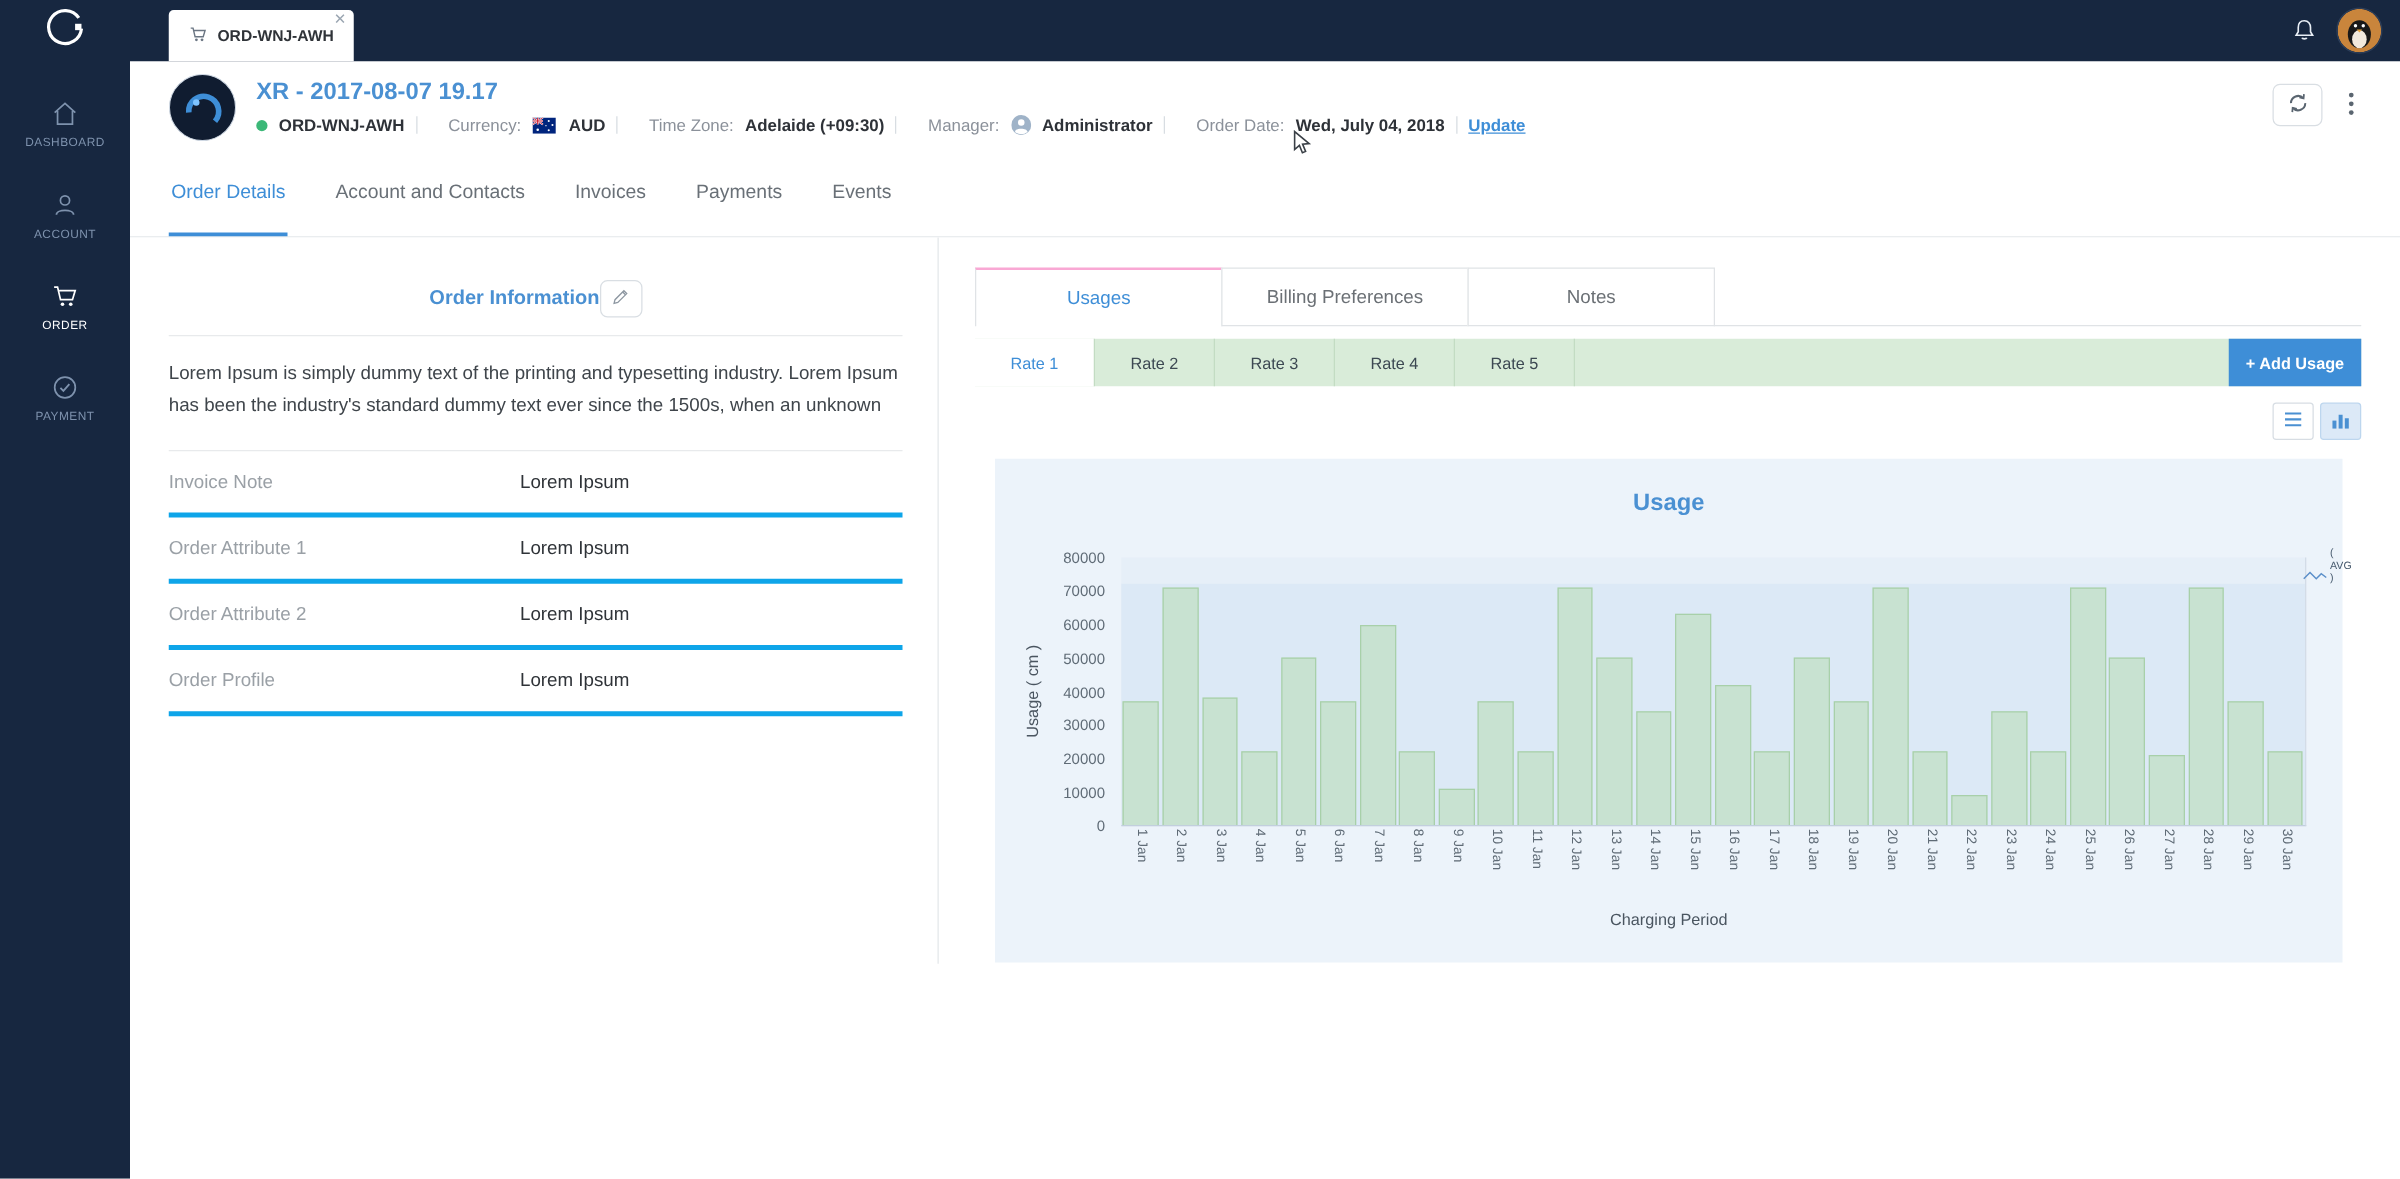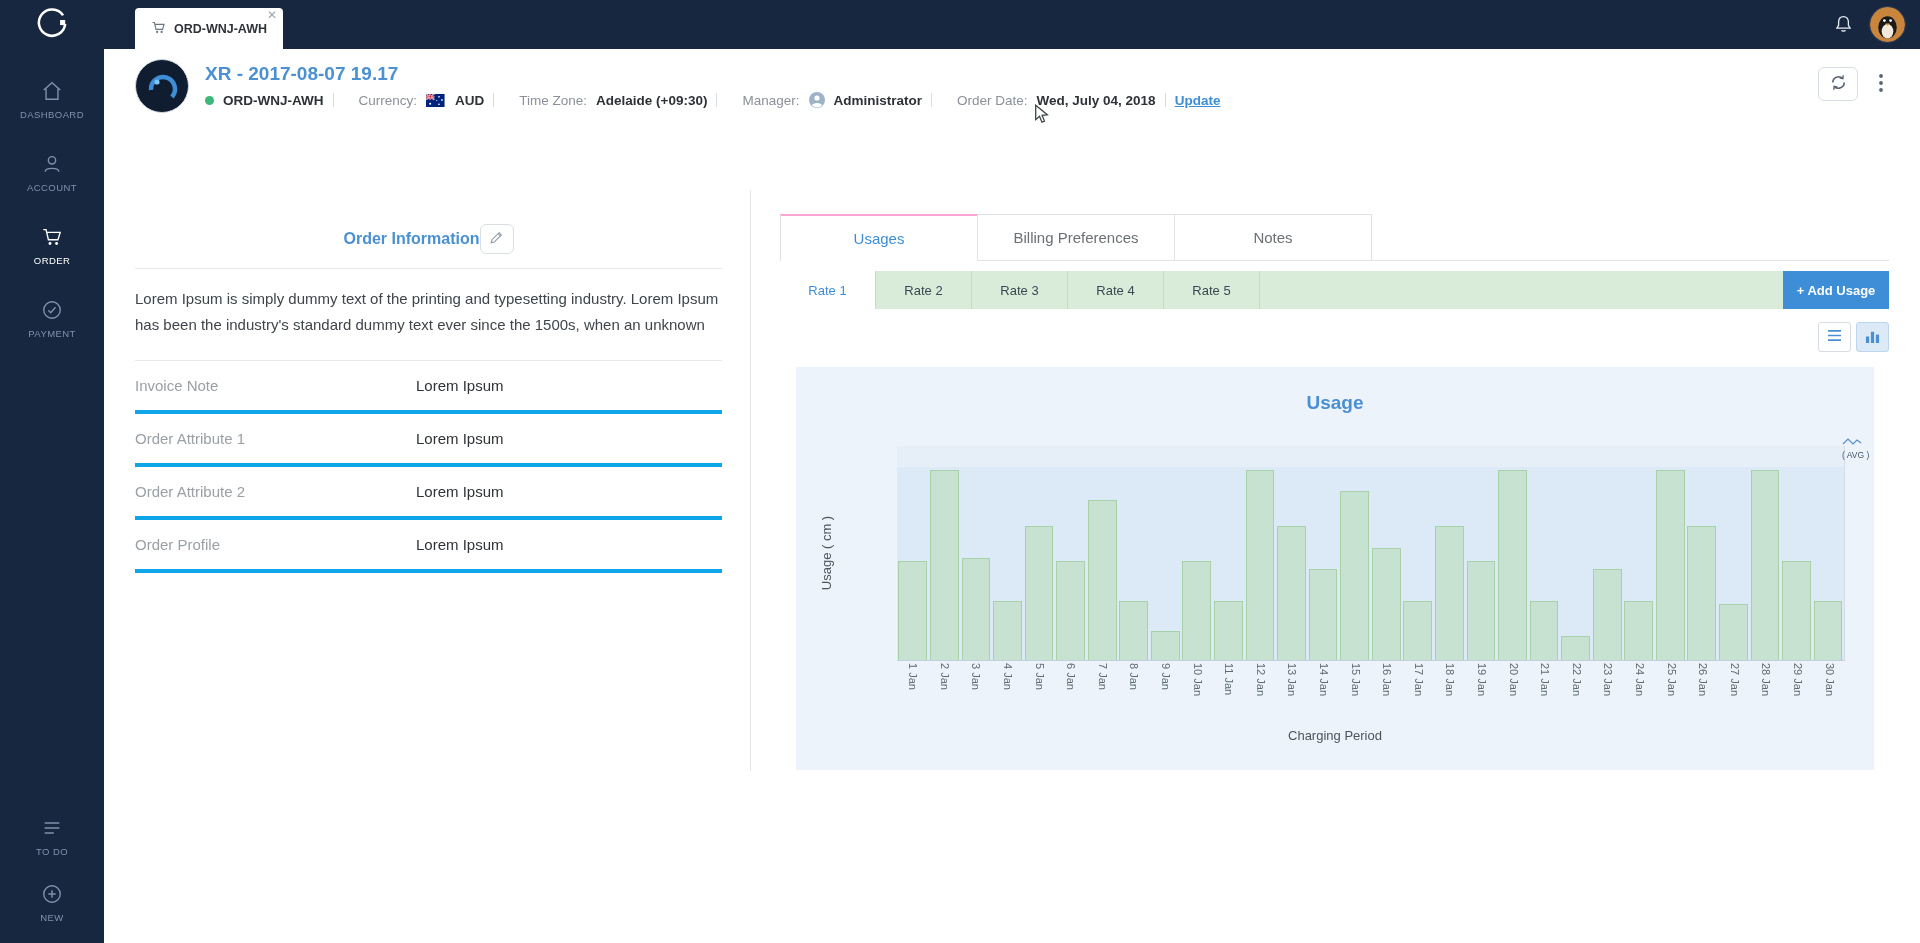--- a/index.html
+++ b/index.html
@@ -111,22 +111,22 @@
         align-items:flex-end;border-bottom:1px solid #c2cfdd;border-right:1px solid #d3dce7;
         background:rgba(199,221,243,.14);}
   .plot-band{position:absolute;left:0;right:0;bottom:0;background:rgba(199,221,243,.32);}
   .bar-slot{flex:1;height:100%;display:flex;align-items:flex-end;justify-content:center;
             position:relative;z-index:1;}
   .bar{width:91%;background:rgba(187,222,185,.60);border:1px solid rgba(150,198,148,.65);
        border-bottom:none;}
   .x-labels{position:absolute;left:101px;top:296px;width:948px;height:80px;display:flex;}
   .xlab{flex:1;display:flex;justify-content:center;}
   .xlab span{writing-mode:vertical-rl;font-size:11px;color:#5f6b76;line-height:1;}
-  .avg-legend{position:absolute;right:0;top:70px;width:32px;display:flex;flex-direction:column;
-              align-items:flex-start;gap:2px;font-size:8.5px;color:#45586c;}
+  .avg-legend{position:absolute;right:0;top:70px;width:32px;display:flex;
+              align-items:flex-end;gap:2px;font-size:8.5px;color:#45586c;}
   .x-axis-title{position:absolute;left:0;right:0;top:361px;text-align:center;
                 font-size:13px;color:#4a5560;}
 
   
   .mouse-cursor{position:absolute;left:1034px;top:104px;z-index:60;pointer-events:none;}
 </style>
 </head>
 <body>
 
 <div id="app">
@@ -171,39 +171,20 @@
       <div class="side-item">
         <span class="side-icon">
           <svg viewBox="0 0 24 24">
               <circle cx="12" cy="12" r="9" fill="none" stroke="currentColor" stroke-width="1.5"></circle>
               <path d="M8 12.3 l2.6 2.6 5.2-5.8" fill="none" stroke="currentColor" stroke-width="1.6"></path>
             </svg>
         </span>
         <span class="side-label">PAYMENT</span>
       </div>
     </nav>
-    <div class="side-bottom">
-      <div class="side-item">
-        <span class="side-icon">
-          <svg viewBox="0 0 24 24">
-              <path d="M4 6.5 h16 M4 12 h16 M4 17.5 h10" fill="none" stroke="currentColor" stroke-width="1.6"></path>
-            </svg>
-        </span>
-        <span class="side-label">TO DO</span>
-      </div>
-      <div class="side-item">
-        <span class="side-icon">
-          <svg viewBox="0 0 24 24">
-              <circle cx="12" cy="12" r="9" fill="none" stroke="currentColor" stroke-width="1.5"></circle>
-              <path d="M12 8 v8 M8 12 h8" stroke="currentColor" stroke-width="1.6" fill="none"></path>
-            </svg>
-        </span>
-        <span class="side-label">NEW</span>
-      </div>
-    </div>
   </aside>
 
   <header id="topbar">
     <div class="doc-tab">
       <span class="tab-cart">
         <svg viewBox="0 0 24 24">
             <path d="M2.5 4 h3 l2.6 11 h10.4 l2.4 -8 H7" fill="none" stroke="#6b7683" stroke-width="1.8"></path>
             <circle cx="9.8" cy="19" r="1.8" fill="#6b7683"></circle>
             <circle cx="17" cy="19" r="1.8" fill="#6b7683"></circle>
           </svg>
@@ -296,20 +277,27 @@
           <svg width="18" height="22" viewBox="0 0 18 22">
               <circle cx="9" cy="4" r="1.9" fill="#5a6570"></circle>
               <circle cx="9" cy="11" r="1.9" fill="#5a6570"></circle>
               <circle cx="9" cy="18" r="1.9" fill="#5a6570"></circle>
             </svg>
         </span>
       </button>
     </div>
   </section>
 
+  <nav id="main-tabs">
+    <a class="main-tab active">Order Details</a>
+    <a class="main-tab">Account and Contacts</a>
+    <a class="main-tab">Invoices</a>
+    <a class="main-tab">Payments</a>
+    <a class="main-tab">Events</a>
+  </nav>
 
   <main id="content">
     <div class="v-divider"></div>
 
     <div id="left-panel">
       <div class="info-head">
         <h3>Order Information</h3>
         <button class="edit-btn">
           <span>
             <svg width="15" height="15" viewBox="0 0 20 20">
@@ -371,20 +359,31 @@
                 <rect x="6.3" y="3" width="3.4" height="12" fill="#4a90d2"></rect>
                 <rect x="11.6" y="6" width="3.4" height="9" fill="#4a90d2"></rect>
               </svg>
           </span>
         </button>
       </div>
 
       <div class="chart-card">
         <div class="chart-title">Usage</div>
         <div class="y-axis-title">Usage ( cm )</div>
+        <div class="y-ticks" id="y-ticks">
+            <div class="ytick">80000</div>
+            <div class="ytick">70000</div>
+            <div class="ytick">60000</div>
+            <div class="ytick">50000</div>
+            <div class="ytick">40000</div>
+            <div class="ytick">30000</div>
+            <div class="ytick">20000</div>
+            <div class="ytick">10000</div>
+            <div class="ytick">0</div>
+          </div>
         <div class="plot" id="plot-bars">
             <div class="plot-band" style="height: 90%;"></div>
             <div class="bar-slot">
               <div class="bar" style="height: 46.25%;"></div>
             </div>
             <div class="bar-slot">
               <div class="bar" style="height: 88.75%;"></div>
             </div>
             <div class="bar-slot">
               <div class="bar" style="height: 47.5%;"></div>

